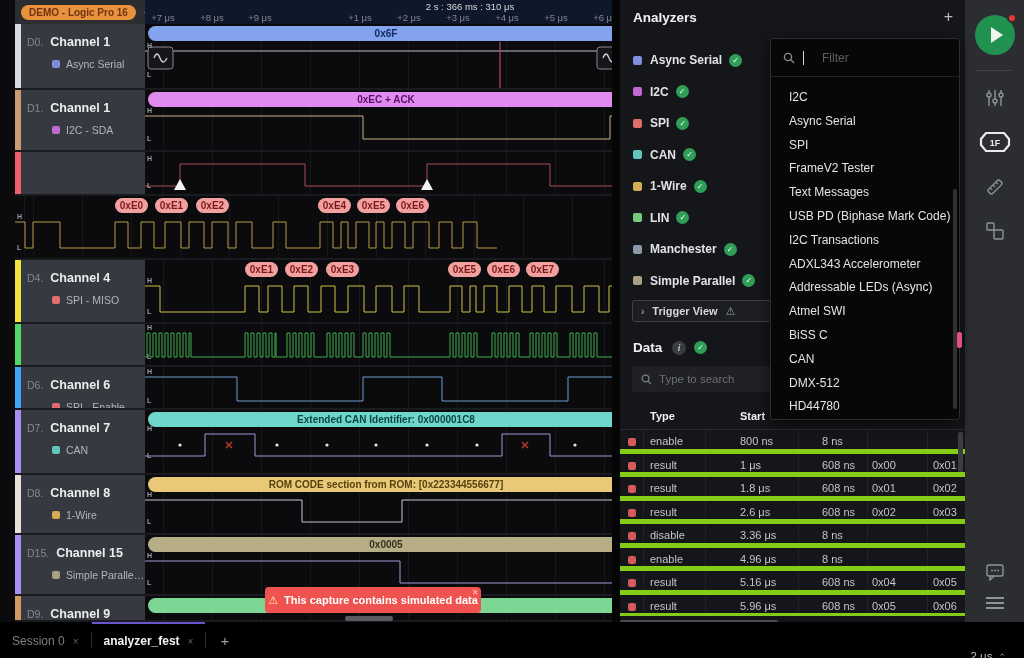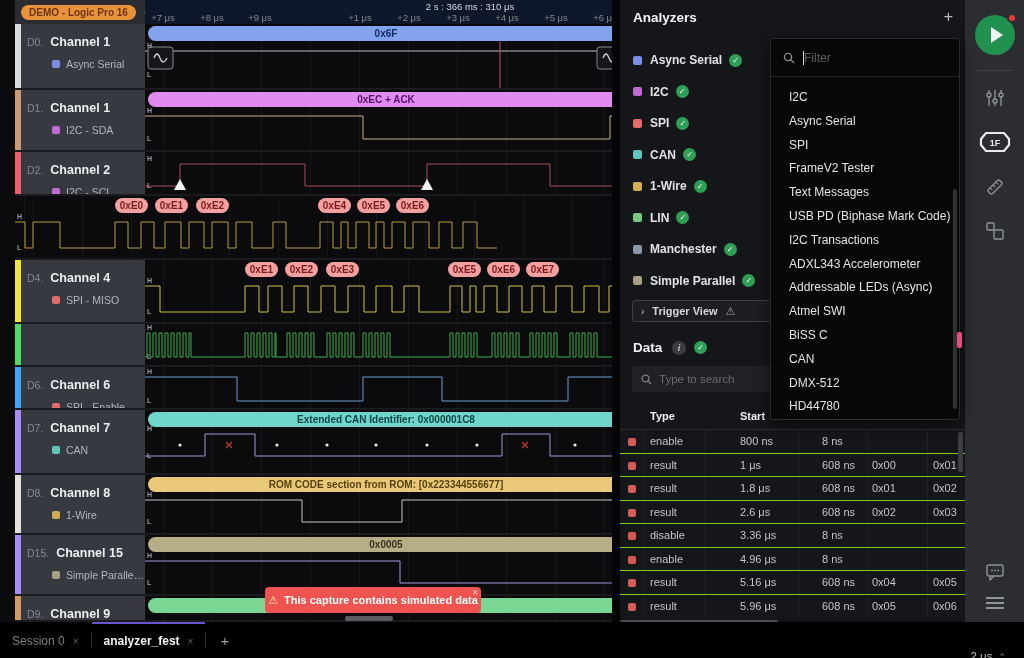--- a/index.html
+++ b/index.html
@@ -59,34 +59,34 @@
                 background:#3a3c41; color:#c6c8cc; font-size:9px; display:flex; align-items:center; justify-content:center; font-style:italic; font-weight:bold;}
   .data-check { position:absolute; left:74px; top:341px; }
   .search-box { position:absolute; left:12px; top:366px; width:321px; height:26px; background:#202125;
                 border-radius:3px; display:flex; align-items:center; padding:0 9px; }
   .search-placeholder { color:#6b6d73; font-size:11.5px; }
 
   
   .data-table { position:absolute; left:0; top:404px; width:345px; height:212px; overflow:hidden; }
   .dt-header { position:relative; height:26px; border-bottom:1px solid #2b2c30; }
   .dt-h { position:absolute; top:6px; color:#eef0f1; font-size:11px; font-weight:bold; }
-  .dt-row { position:relative; height:23.5px; border-bottom:1px solid #84cc16; }
+  .dt-row { position:relative; height:23.5px; border-bottom:5px solid #84cc16; }
   .dt-cell { position:absolute; top:5px; color:#c3c5c9; font-size:11px; white-space:nowrap; }
   .dt-swatch { position:absolute; left:8px; top:8px; width:8px; height:8px; border-radius:2px; }
   .dt-sep { position:absolute; top:0; bottom:0; width:1px; background:#222327; }
   .h-scroll { position:absolute; left:0px; top:620px; width:345px; height:5px; background:#121316; }
   .h-thumb { position:absolute; left:0; top:0; width:158px; height:5px; background:#4a4c51; border-radius:2px; }
   .v-thumb { position:absolute; left:338px; top:432px; width:5px; height:40px; background:#3c3e43; border-radius:2px; }
 
   
   .dropdown { position:absolute; left:770px; top:38px; width:190px; height:382px; background:#070708;
               border:1px solid #2c2c2f; border-radius:3px; z-index:50; box-shadow:0 4px 14px rgba(0,0,0,.6); }
   .dd-filter { height:38px; border-bottom:1px solid #232327; display:flex; align-items:center; padding:0 12px; }
   .dd-filter .mag { margin-right:8px; }
-  .dd-placeholder { color:#5e6065; font-size:12px; border-left:1px solid #d7d8da; padding-left:0; }
+  .dd-placeholder { color:#5e6065; font-size:12px; border-left:1px solid #d7d8da; padding-left:18px; }
   .dd-item { position:absolute; left:0; width:186px; height:24px; line-height:24px; padding-left:18px;
              color:#e3e4e7; font-size:12px; white-space:nowrap; overflow:hidden; }
   .dd-scroll { position:absolute; right:2px; top:150px; width:4px; height:220px; background:#332f33; border-radius:2px; }
   .pink-marker { position:absolute; left:957px; top:332px; width:5px; height:16px; background:#e0517e; border-radius:2px; z-index:60; }
 
   
   .toolbar { position:absolute; left:965px; top:0; width:59px; height:622px; background:#2b2d31; }
   .record-btn { position:absolute; left:10px; top:15px; width:40px; height:40px; border-radius:50%;
                 background:#219150; display:flex; align-items:center; justify-content:center; }
   .record-play { width:0; height:0; border-left:12px solid #eef6f0; border-top:8px solid transparent;
@@ -175,27 +175,20 @@
             <svg width="482" height="42" class="wave-svg" style="top: 18px;">
               <path d="M0 8 H218 V31 H465 V8 H482" fill="none" stroke="#c7b287" stroke-width="1"></path>
             </svg>
             <span class="hl-marker" style="top: 17px;">H</span>
             <span class="hl-marker" style="top: 45px;">L</span>
           </div>
         </div>
         <div class="ch-row" style="height: 44px;">
           <div class="ch-side">
             <div class="ch-strip" style="background: rgb(239, 95, 107);"></div>
-            <div class="ch-meta">
-              <div class="ch-line1"><span class="ch-id">D2.</span><span class="ch-name">Channel 2</span></div>
-              <div class="ch-line2">
-                <span class="ch-swatch" style="background: rgb(192, 106, 210);"></span>
-                <span class="ch-analyzer">I2C - SCL</span>
-              </div>
-            </div>
           </div>
           <div class="ch-wave">
             <svg width="482" height="42" class="wave-svg" style="top: 1px;">
               <path d="M0 33 H35 V11 H160 V33 H282 V11 H405 V33 H482" fill="none" stroke="#a84e58" stroke-width="1"></path>
               <path d="M29 37 L35 26 L41 37 Z" fill="#f2f3f5"></path>
               <path d="M276 37 L282 26 L288 37 Z" fill="#f2f3f5"></path>
             </svg>
             <span class="hl-marker" style="top: 3px;">H</span>
             <span class="hl-marker" style="top: 30px;">L</span>
           </div>

